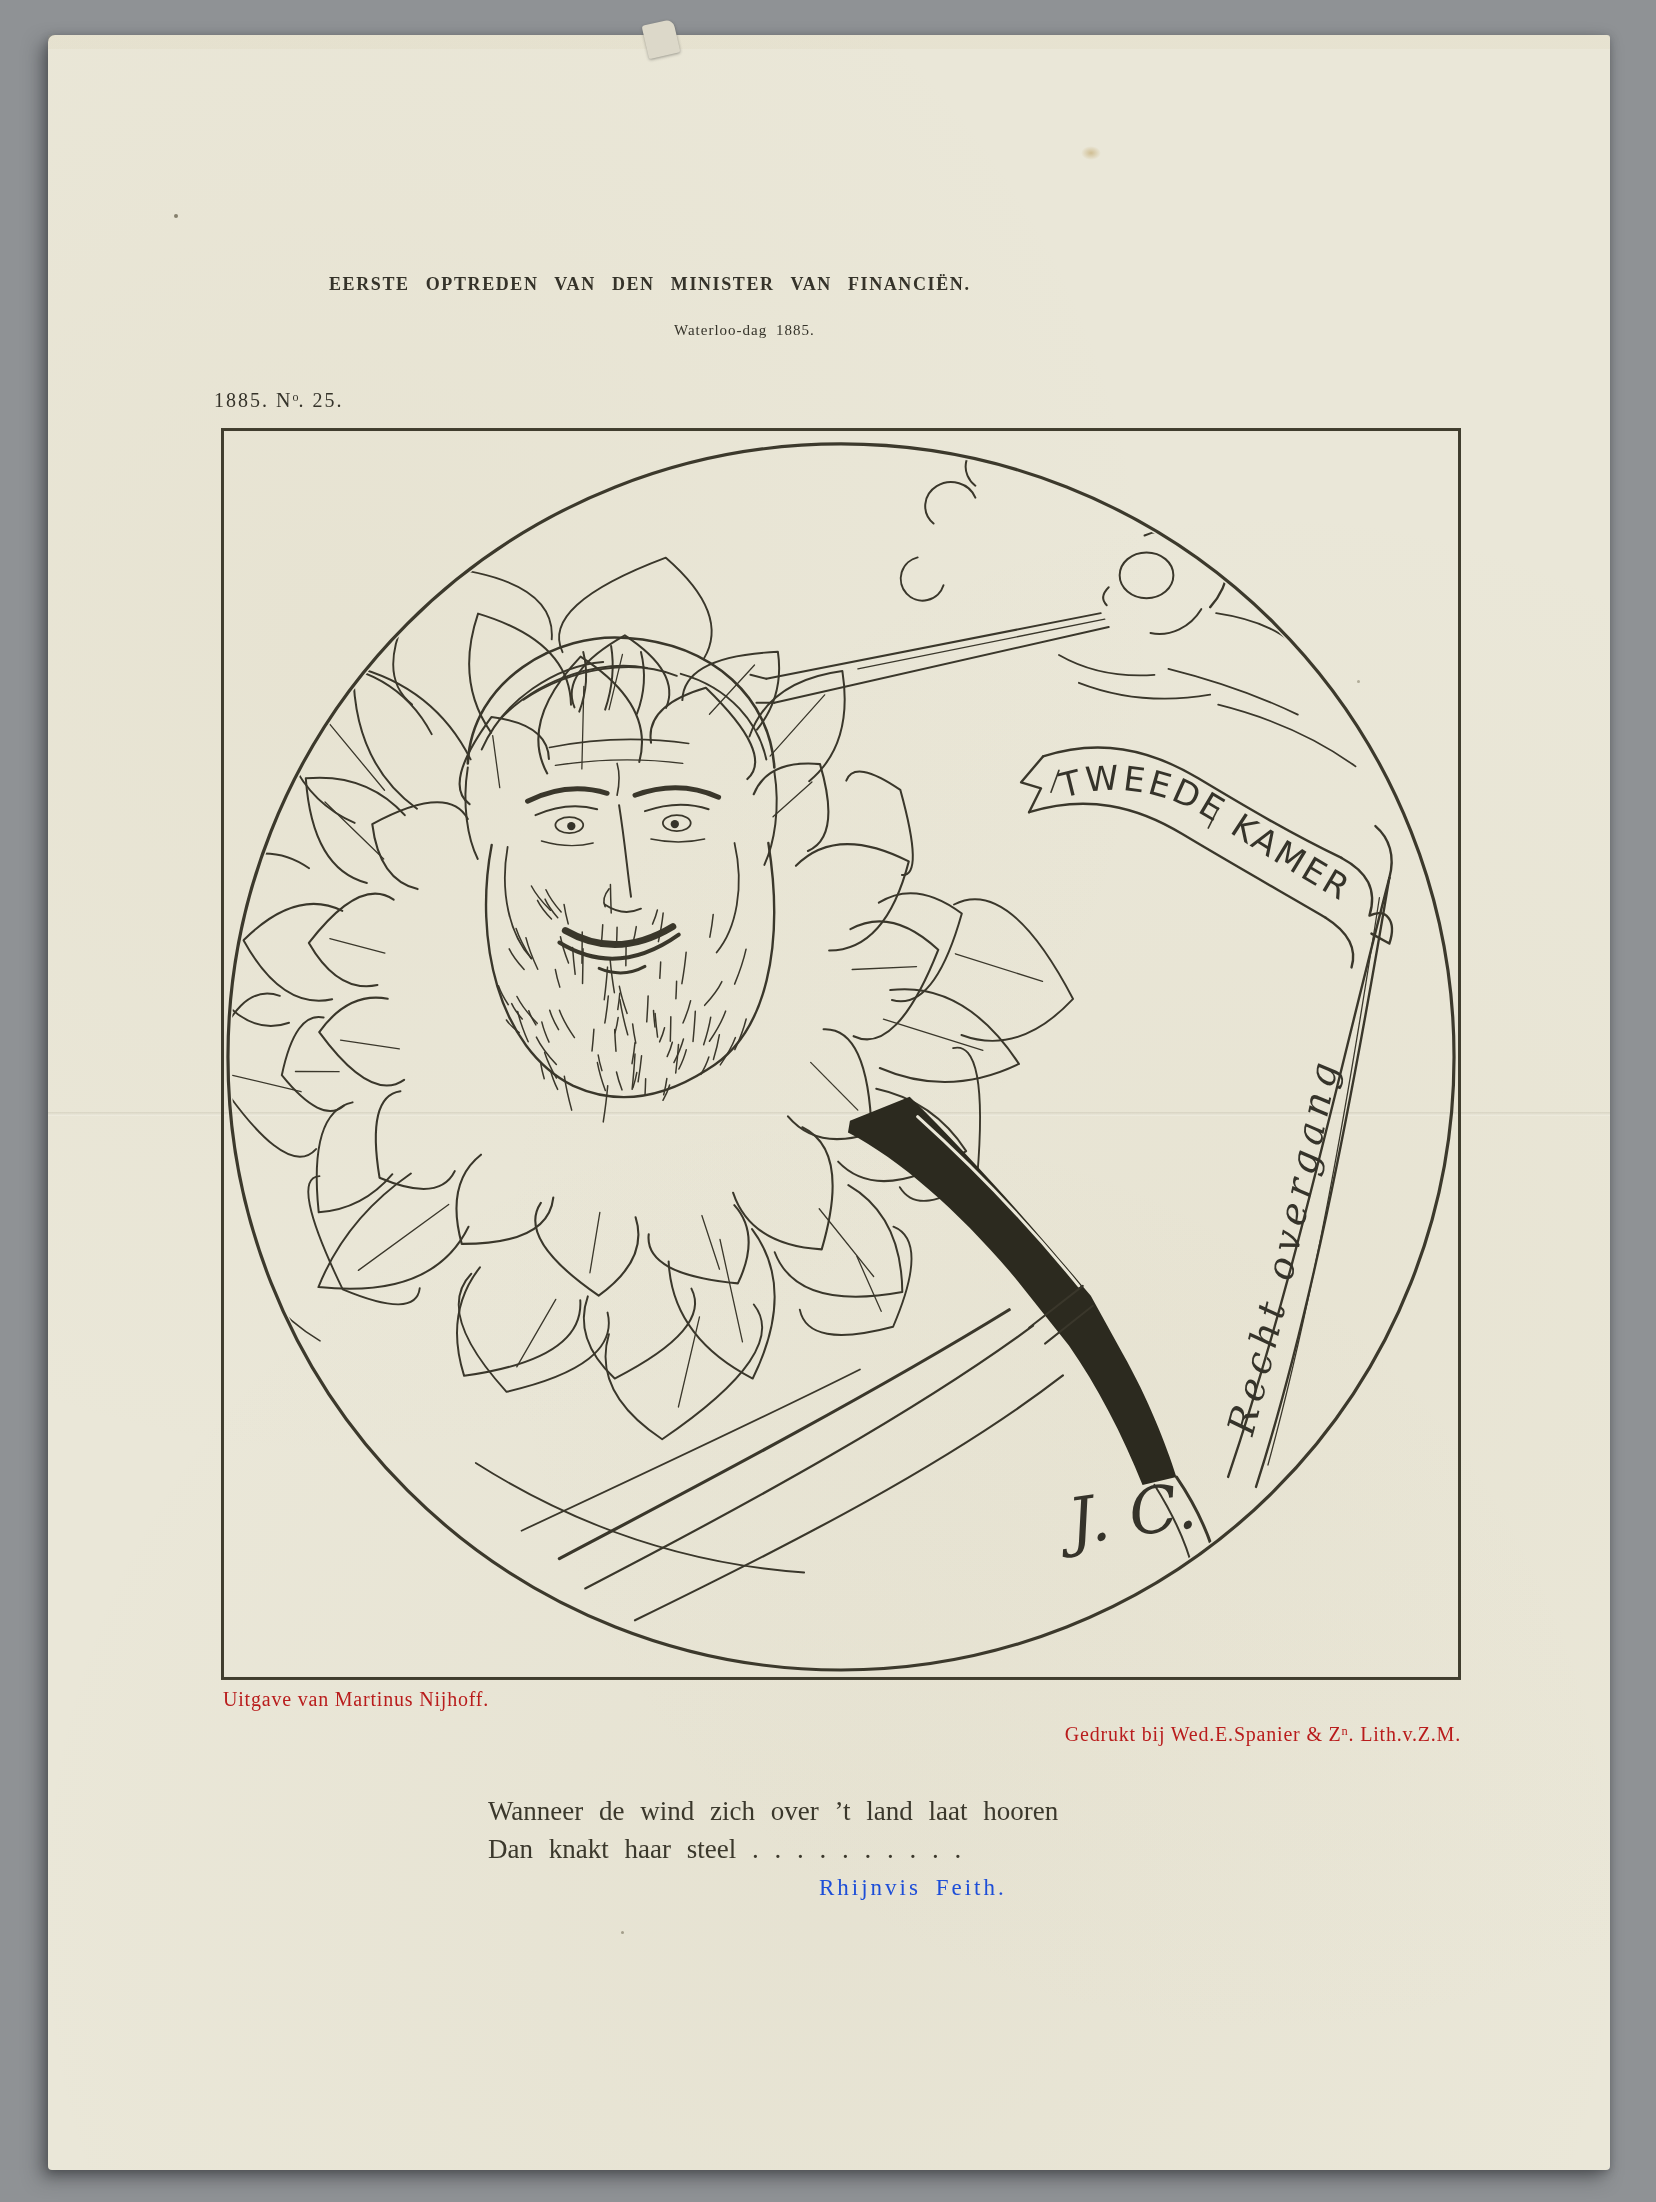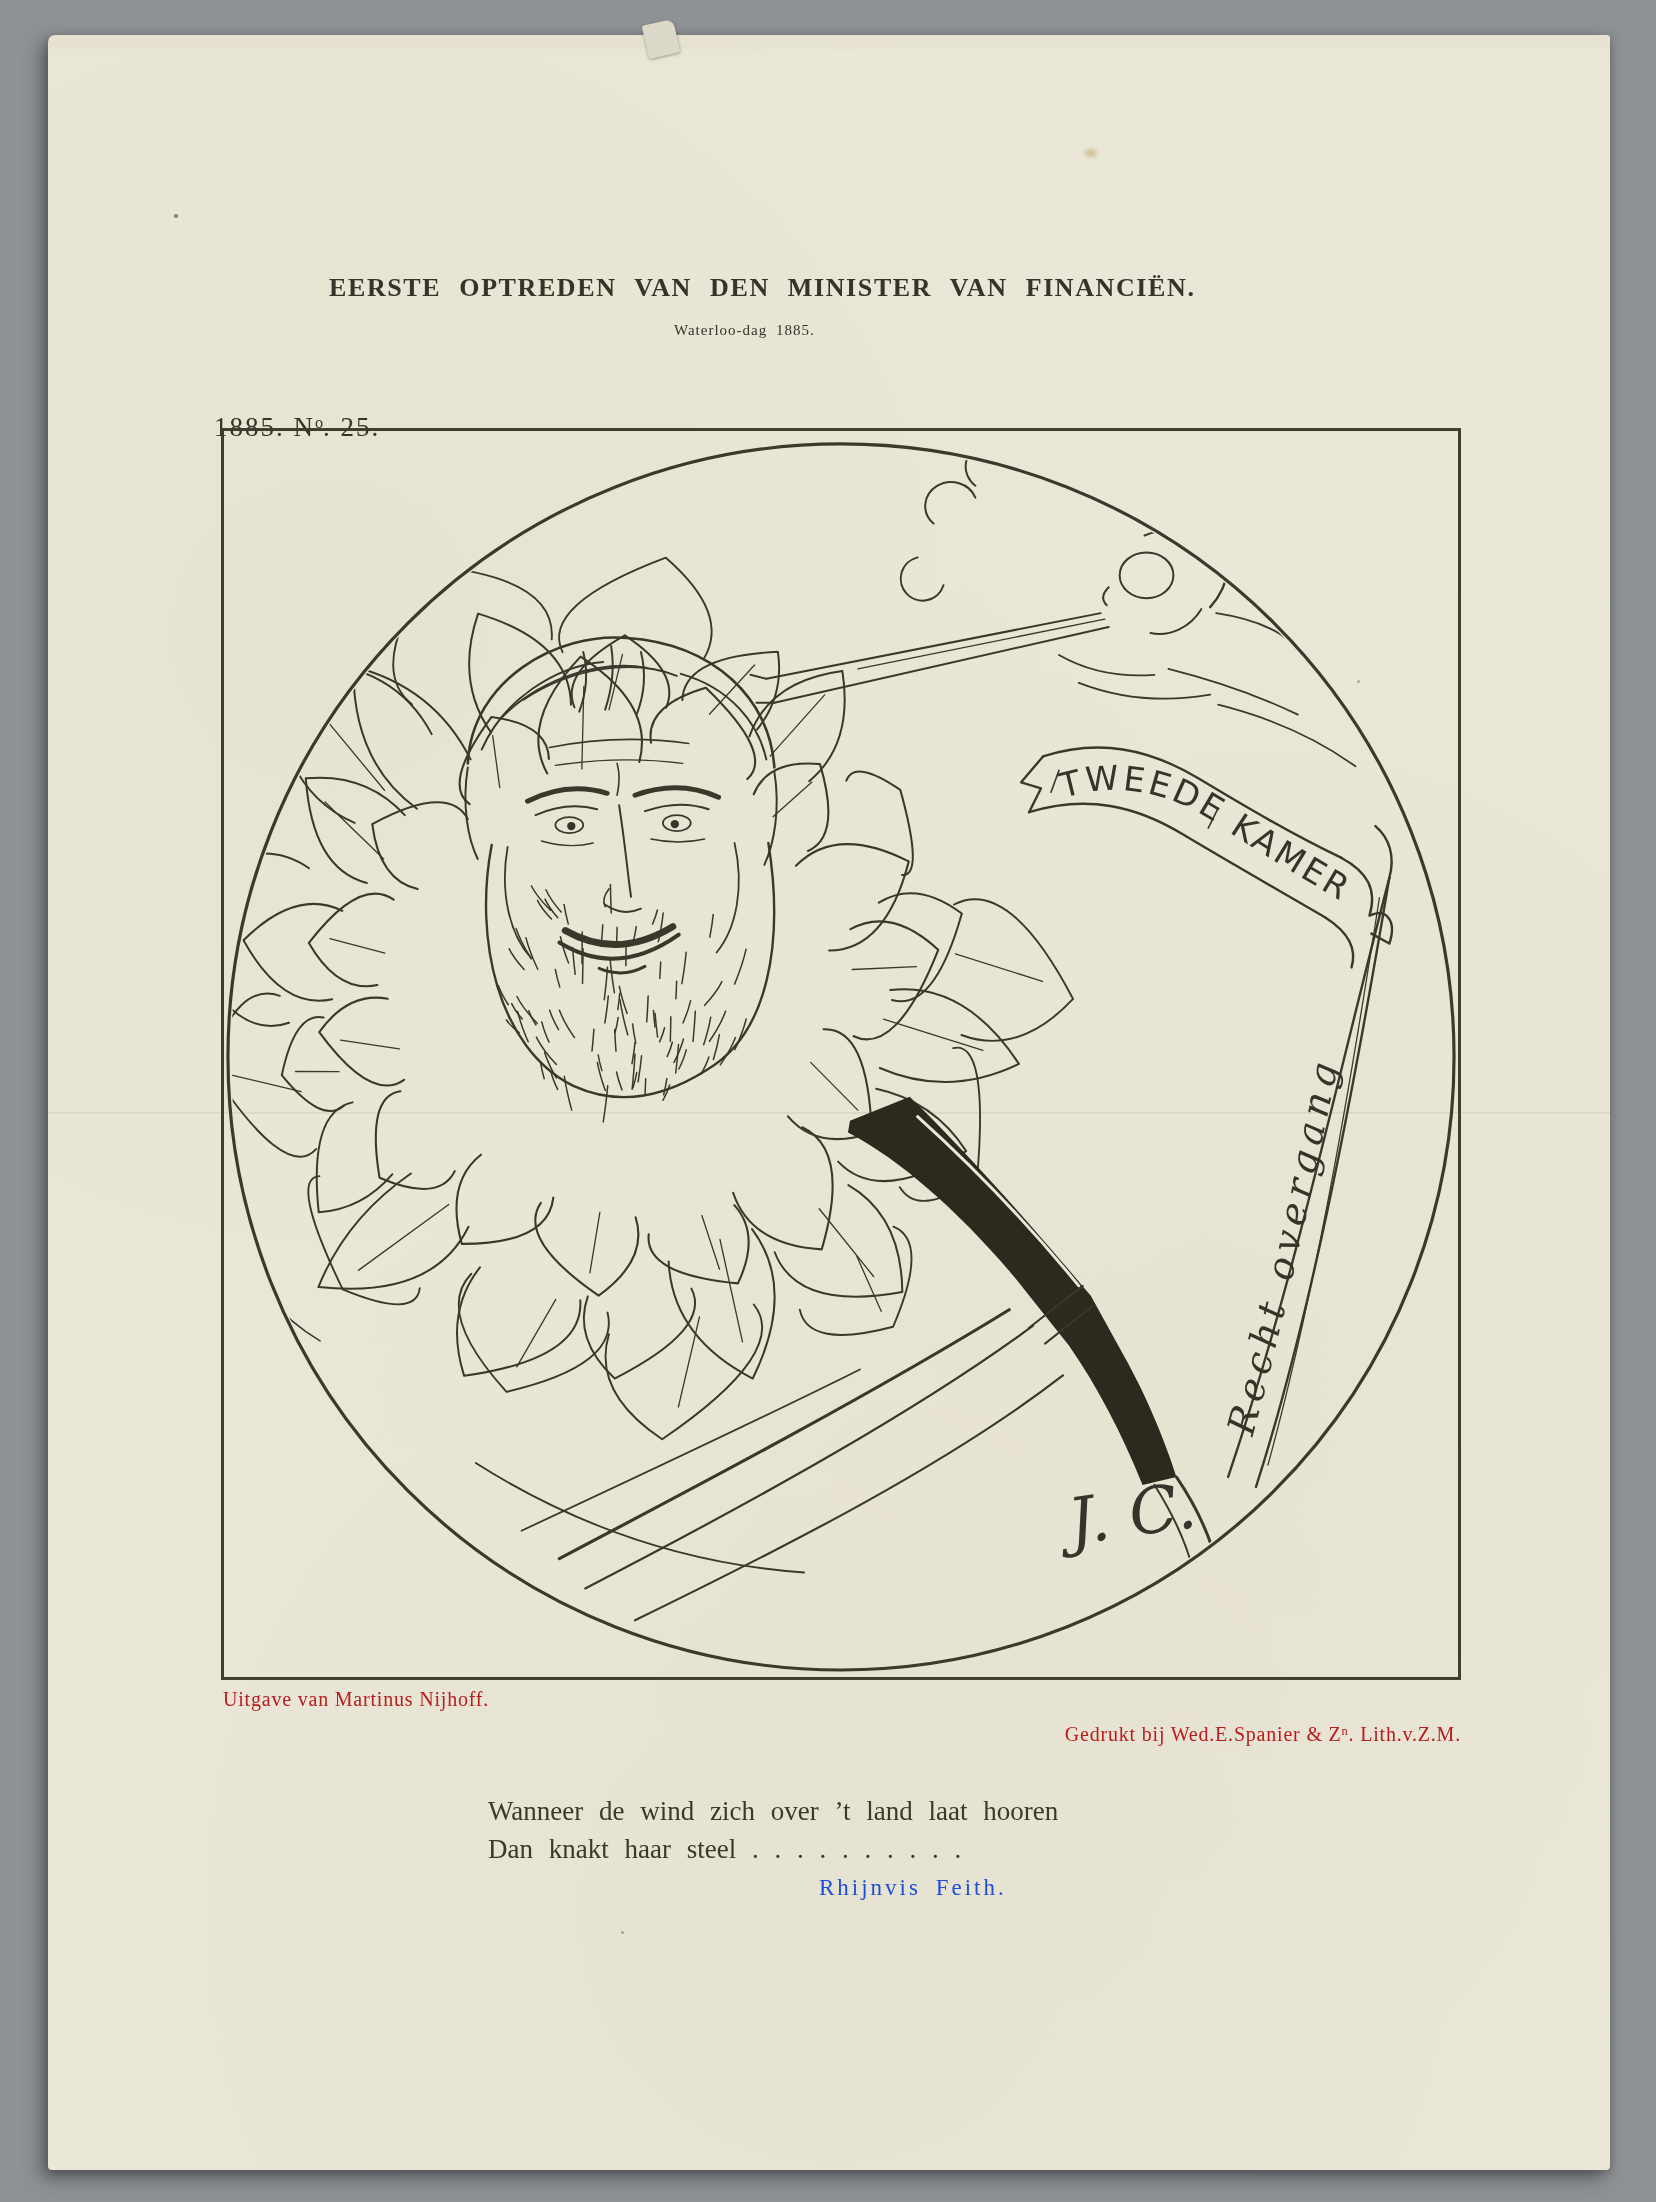--- a/index.html
+++ b/index.html
@@ -32,23 +32,23 @@
     border-radius:3px 8px 2px 2px;
     box-shadow:0 1px 3px rgba(60,60,55,.45);
   }
   .stain-a{position:absolute;left:1033px;top:111px;width:20px;height:14px;border-radius:50%;
     background:radial-gradient(ellipse, rgba(186,156,90,.55), rgba(186,156,90,0) 70%);}
   .speck-a{position:absolute;left:126px;top:179px;width:4px;height:4px;border-radius:50%;background:#6b6552;opacity:.8;}
   .speck-b{position:absolute;left:573px;top:1896px;width:3px;height:3px;border-radius:50%;background:#77705a;opacity:.6;}
   .speck-c{position:absolute;left:1309px;top:645px;width:3px;height:3px;border-radius:50%;background:#7a735c;opacity:.5;}
 
   .txt{position:absolute;color:#35332a;line-height:1;white-space:nowrap;}
-  .title{left:281px;top:240px;font-size:26px;font-weight:700;letter-spacing:1.6px;word-spacing:10px;}
+  .title{left:281px;top:240px;font-size:18px;font-weight:700;letter-spacing:1.6px;word-spacing:10px;}
   .subtitle{left:626px;top:288px;font-size:15px;letter-spacing:1px;word-spacing:4px;}
-  .issue{left:166px;top:355px;font-size:27px;letter-spacing:2px;margin-top:24px;}
+  .issue{left:166px;top:355px;font-size:20px;letter-spacing:2px;}
   .issue .sup{font-size:.6em;position:relative;top:-.5em;letter-spacing:0;}
   .frame-wrap{position:absolute;left:173px;top:393px;width:1240px;height:1252px;}
   .imprint{font-size:20px;color:#b91c1c;letter-spacing:0.8px;}
   .imprint-left{left:175px;top:1654px;}
   .imprint-right{right:149px;top:1656px;margin-top:33px;}
   .imprint .sup{font-size:.62em;position:relative;top:-.45em;}
   .poem-1{left:440px;top:1763px;font-size:27px;word-spacing:9px;color:#3b382c;}
   .poem-2{left:440px;top:1801px;font-size:27px;word-spacing:9px;color:#3b382c;}
   .poem-attr{left:771px;top:1841px;font-size:23px;letter-spacing:3px;word-spacing:6px;color:#1d4ed8;}
 </style>

